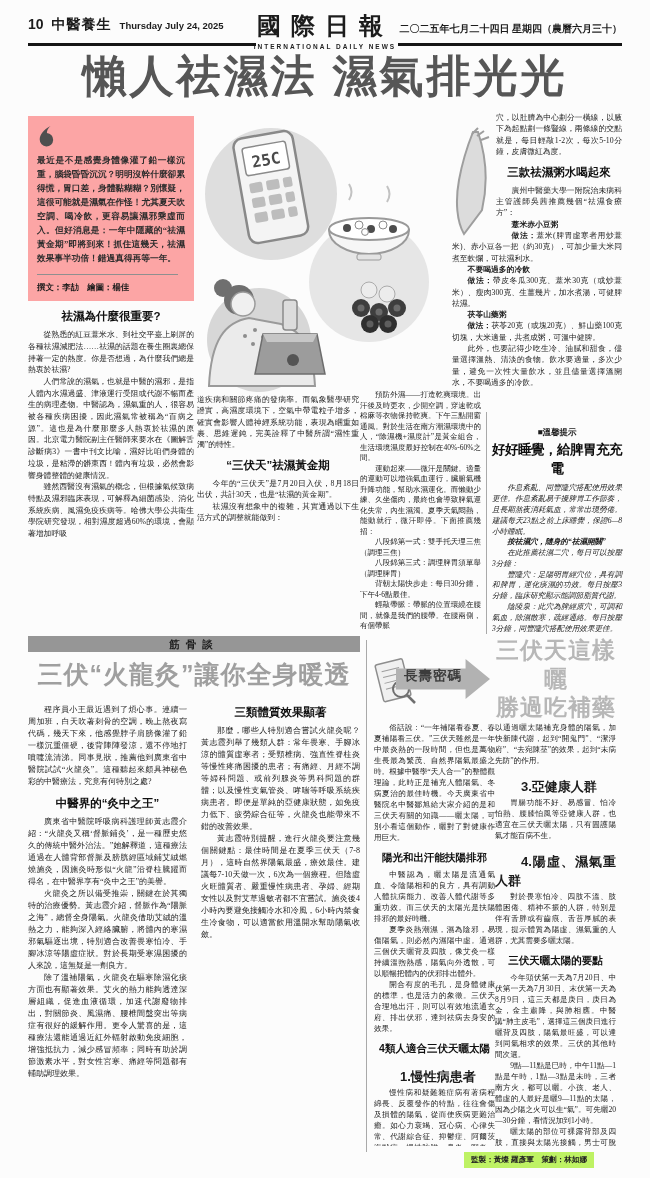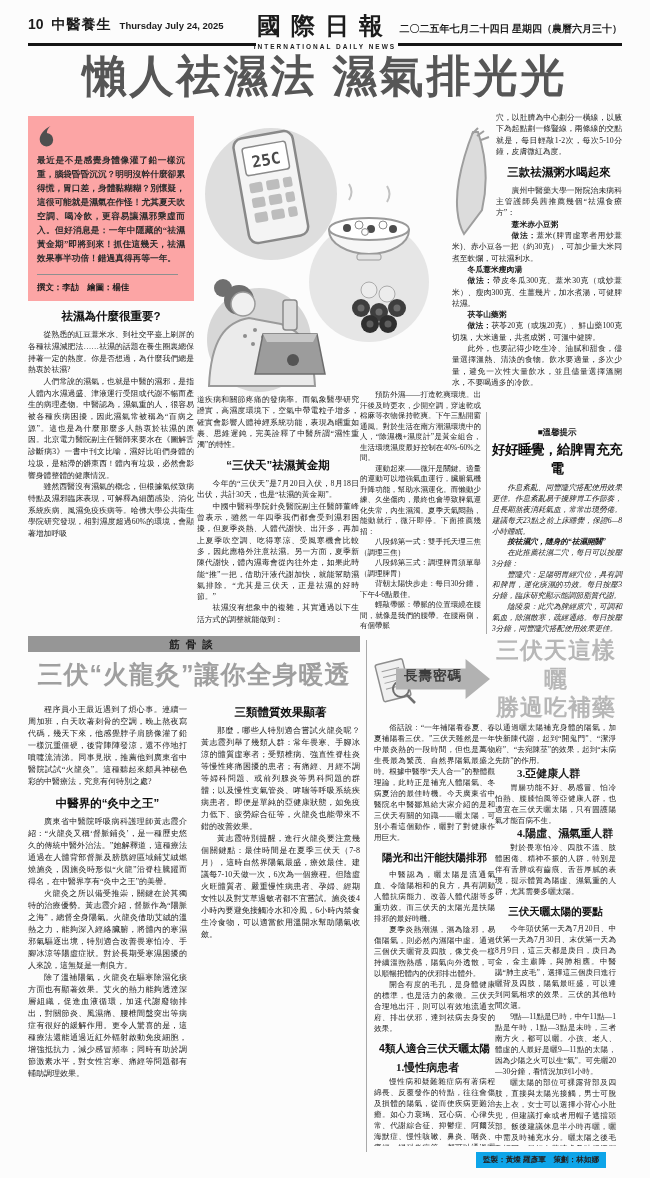--- a/index.html
+++ b/index.html
@@ -64,22 +64,22 @@
         clip-path:polygon(0 24%,74% 24%,74% 0,100% 50%,74% 100%,74% 76%,0 76%);}
   .stamp .stxt{position:absolute;left:30px;top:20px;width:62px;text-align:center;
         font-weight:bold;font-size:13.5px;color:#3c3c3c;letter-spacing:1px;}
   .stamp svg{position:absolute;left:0;top:8px;}
   .sun-hl{flex:1;text-align:center;font-family:"Liberation Sans",sans-serif;font-weight:bold;
           font-size:23px;color:#b7b7b7;line-height:1.25;letter-spacing:1px;}
   .sun-cols{position:absolute;left:374px;top:722px;width:248px;height:424px;overflow:hidden;
             display:flex;}
   .sun-cols .col{width:121px;font-size:7.6px;line-height:1.45;}
   .sun-cols .sec-h{font-size:10.5px;}
-  .sub{font-family:Liberation Serif, serif;font-size:11px;}
-  .credits{position:absolute;left:476px;top:1152px;width:130px;background:#0ea5e9;
+  .sub{font-family:Liberation Sans, sans-serif;font-size:13px;margin-top:12px;}
+  .credits{position:absolute;left:464px;top:1152px;width:130px;background:#bef264;
            font-family:"Liberation Sans",sans-serif;font-weight:bold;font-size:7.6px;
            color:#222;text-align:center;padding:3px 0;}
 </style>
 </head>
 <body>
 
 <div class="page">
 
   <div class="hdr-left">
     <span class="pnum">10</span>
@@ -171,21 +171,20 @@
         <polygon points="62,60 116,60 124,100 54,100" fill="#9c9c9c" stroke="#6d6d6d" stroke-width="1.5"></polygon>
         <polygon points="62,60 116,60 112,68 66,68" fill="#c6c6c6"></polygon>
         <circle cx="92" cy="86" r="6" fill="#545454"></circle>
       </g>
     </svg>
 
     <div class="abs colB">
       <p class="bp noind">道疾病和關節疼痛的發病率。而氣象醫學研究證實，高濕度環境下，空氣中帶電粒子增多，確實會影響人體神經系統功能，表現為睏重如裹、思維遲鈍，完美詮釋了中醫所謂“濕性重濁”的特性。</p>
       <p class="sec-h">“三伏天”祛濕黃金期</p>
       <p class="bp">今年的“三伏天”是7月20日入伏，8月18日出伏，共計30天，也是“祛濕的黃金期”。</p>
-      <p class="bp">中國中醫科學院針灸醫院副主任醫師董峰曾表示，雖然一年四季我們都會受到濕邪困擾，但夏季炎熱、人體代謝快、出汗多，再加上夏季吹空調、吃得寒涼、受風寒機會比較多，因此應格外注意祛濕。另一方面，夏季新陳代謝快，體內濕毒會從內往外走，如果此時能“推”一把，借助汗液代謝加快，就能幫助濕氣排除。“尤其是三伏天，正是祛濕的好時節。”</p>
       <p class="bp">祛濕沒有想象中的複雜，其實通過以下生活方式的調整就能做到：</p>
     </div>
 
     <div class="abs colC">
       <p class="bp">預防外濕——打造乾爽環境。出汗後及時更衣，少開空調，穿速乾或棉麻等衣物保持乾爽。下午三點開窗通風。對於生活在南方潮濕環境中的人，“除濕機+濕度計”是黃金組合，生活環境濕度最好控制在40%-60%之間。</p>
       <p class="bp">運動起來——微汗是關鍵。適量的運動可以增強氣血運行，臟腑氣機升降功能，幫助水濕運化。而懶動少練、久坐傷肉，最終也會導致脾氣運化失常，內生濕濁。夏季天氣悶熱，能動就行，微汗即停。下面推薦幾招：</p>
       <p class="bp">八段錦第一式：雙手托天理三焦（調理三焦）</p>
       <p class="bp">八段錦第三式：調理脾胃須單舉（調理脾胃）</p>
       <p class="bp">背朝太陽快步走：每日30分鐘，下午4-6點最佳。</p>
       <p class="bp">輕敲帶脈：帶脈的位置環繞在腰間，就像是我們的腰帶。在腰兩側，有個帶脈</p>
@@ -196,21 +195,21 @@
     <div class="abs colD">
       <svg class="armfloat" viewBox="0 0 40 112">
         <path d="M26,6 C34,30 36,58 30,84 L12,108 C5,96 3,76 7,54 C11,32 17,16 21,6 Z" fill="#dcdcdc" stroke="#9e9e9e" stroke-width="2"></path>
         <path d="M20,8 l6,-6 M25,10 l7,-5 M29,14 l8,-3" stroke="#9e9e9e" stroke-width="2" fill="none"></path>
       </svg>
       <p class="bp noind">穴，以肚臍為中心劃分一橫線，以腋下為起點劃一條豎線，兩條線的交點就是，每日輕敲1-2次，每次5-10分鐘，皮膚微紅為度。</p>
       <p class="sec-h">三款祛濕粥水喝起來</p>
       <p class="bp">廣州中醫藥大學一附院治未病科主管護師吳茜推薦幾個“祛濕食療方”：</p>
       <p class="bp b">薏米赤小豆粥</p>
       <p class="bp"><span class="b">做法：</span><span>薏米(脾胃虛寒者用炒薏米)、赤小豆各一把（約30克），可加少量大米同煮至軟爛，可祛濕利水。</span></p>
-      <p class="bp b">冬瓜薏米瘦肉湯</p>
+      <p class="bp b">不要喝過多的冷飲</p>
       <p class="bp"><span class="b">做法：</span><span>帶皮冬瓜300克、薏米30克（或炒薏米）、瘦肉300克、生薑幾片，加水煮湯，可健脾祛濕。</span></p>
       <p class="bp b">茯苓山藥粥</p>
       <p class="bp"><span class="b">做法：</span><span>茯苓20克（或塊20克）、鮮山藥100克切塊，大米適量，共煮成粥，可溫中健脾。</span></p>
       <p class="bp">此外，也要記得少吃生冷、油膩和甜食，儘量選擇溫熱、清淡的食物。飲水要適量，多次少量，避免一次性大量飲水，並且儘量選擇溫開水，不要喝過多的冷飲。</p>
     </div>
 
     <div class="abs tips">
       <p class="tips-label">■溫馨提示</p>
       <p class="tips-title">好好睡覺，給脾胃充充電</p>
       <p class="bp">作息紊亂、同豐隆穴搭配使用效果更佳。作息紊亂易干擾脾胃工作節奏，且長期熬夜消耗氣血，常常出現勞倦。建議每天23點之前上床睡覺，保證6—8小時睡眠。</p>

